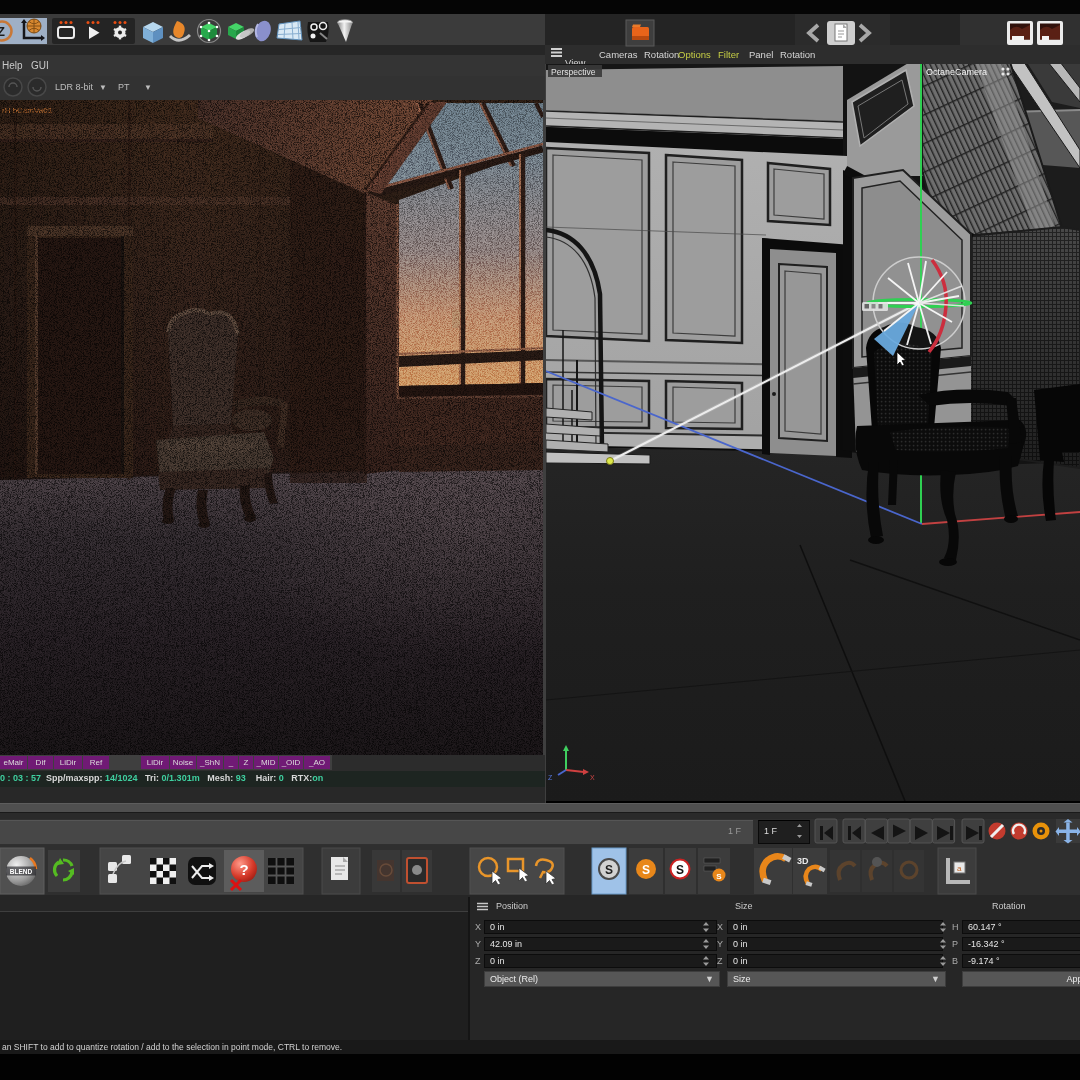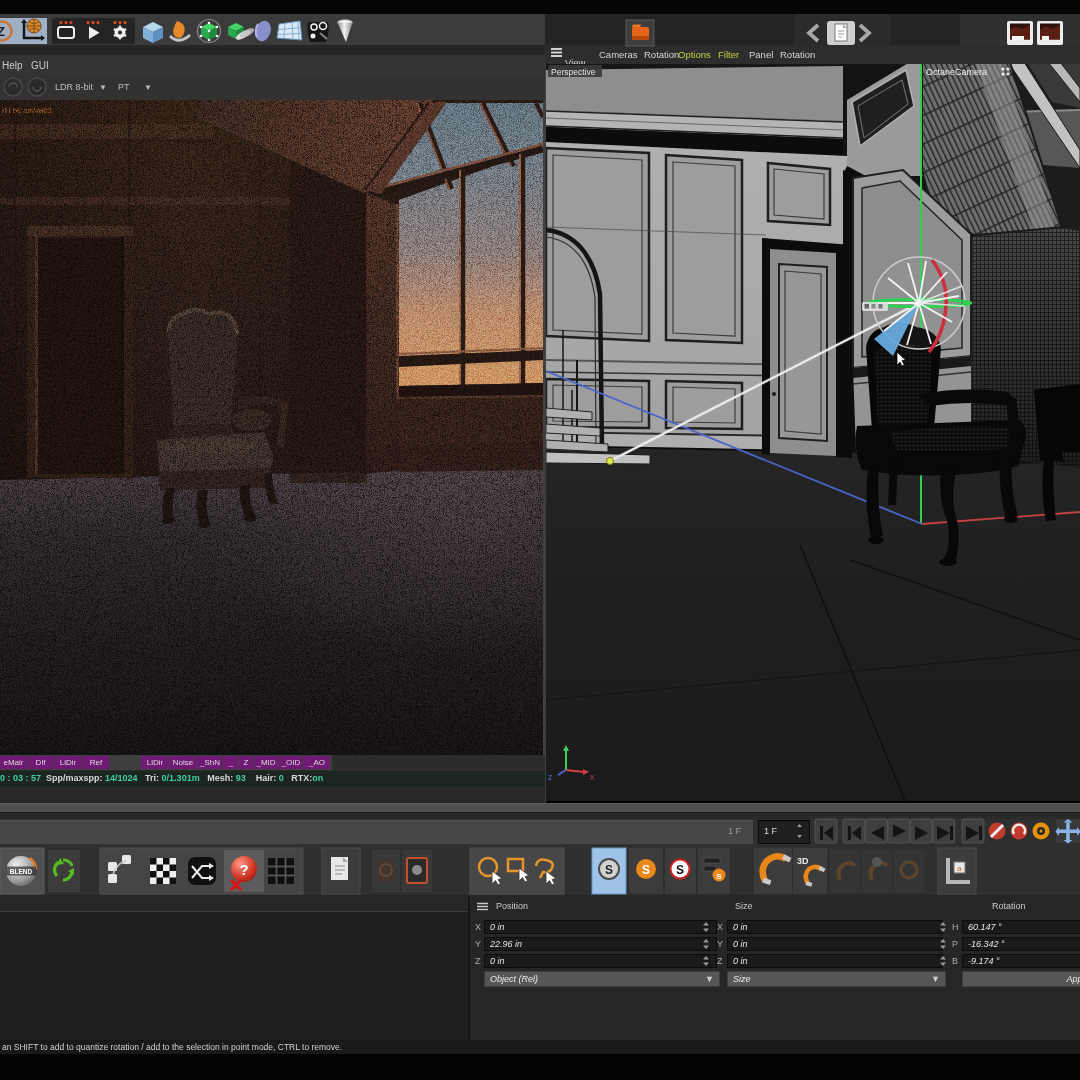--- a/index.html
+++ b/index.html
@@ -1,18 +1,18 @@
 <!DOCTYPE html>
 <html><head>
 <meta charset="utf-8">
 <style>
   html,body{margin:0;padding:0;background:#000;}
   #page{position:relative;width:1080px;height:1080px;overflow:hidden;background:#000;
         font-family:"Liberation Sans",sans-serif;}
-  .abs{position:absolute;font-style:italic;}
+  .abs{position:absolute;}
   .t{position:absolute;white-space:nowrap;line-height:1;}
   svg{position:absolute;left:0;top:0;pointer-events:none;}
   .fbox{background:#1a1a1a;border:1px solid #0c0c0c;height:12px;font-size:9px;color:#e6e6e6;
         padding-left:5px;line-height:12px;}
   .drop{background:#565656;border:1px solid #3d3d3d;height:13px;font-size:9px;color:#ececec;
         padding:1px 5px 0 5px;line-height:12px;}
   .ptab{position:absolute;top:756px;height:13px;background:#701a75;color:#dcdcdc;font-size:8px;
         line-height:13px;text-align:center;}
 </style>
 </head>
@@ -83,21 +83,21 @@
   <div class="abs" style="left:468px;top:897px;width:2px;height:143px;background:#151515;"></div>
 
   <div class="t" style="left:496px;top:902px;font-size:9px;color:#cccccc;">Position</div>
   <div class="t" style="left:735px;top:902px;font-size:9px;color:#cccccc;">Size</div>
   <div class="t" style="left:959px;top:902px;font-size:9px;color:#cccccc;margin-left:33px;">Rotation</div>
 
   <div class="t" style="left:475px;top:923px;font-size:9px;color:#ababab;">X</div>
   <div class="t" style="left:475px;top:940px;font-size:9px;color:#ababab;">Y</div>
   <div class="t" style="left:475px;top:957px;font-size:9px;color:#ababab;">Z</div>
   <div class="abs fbox" style="left:484px;top:920px;width:226px;">0 in</div>
-  <div class="abs fbox" style="left:484px;top:937px;width:226px;">22.96 in</div>
+  <div class="abs fbox" style="left:484px;top:937px;width:226px;">42.09 in</div>
   <div class="abs fbox" style="left:484px;top:954px;width:226px;">0 in</div>
   <div class="t" style="left:717px;top:923px;font-size:9px;color:#ababab;">X</div>
   <div class="t" style="left:717px;top:940px;font-size:9px;color:#ababab;">Y</div>
   <div class="t" style="left:717px;top:957px;font-size:9px;color:#ababab;">Z</div>
   <div class="abs fbox" style="left:727px;top:920px;width:209px;">0 in</div>
   <div class="abs fbox" style="left:727px;top:937px;width:209px;">0 in</div>
   <div class="abs fbox" style="left:727px;top:954px;width:209px;">0 in</div>
   <div class="t" style="left:952px;top:923px;font-size:9px;color:#ababab;">H</div>
   <div class="t" style="left:952px;top:940px;font-size:9px;color:#ababab;">P</div>
   <div class="t" style="left:952px;top:957px;font-size:9px;color:#ababab;">B</div>

